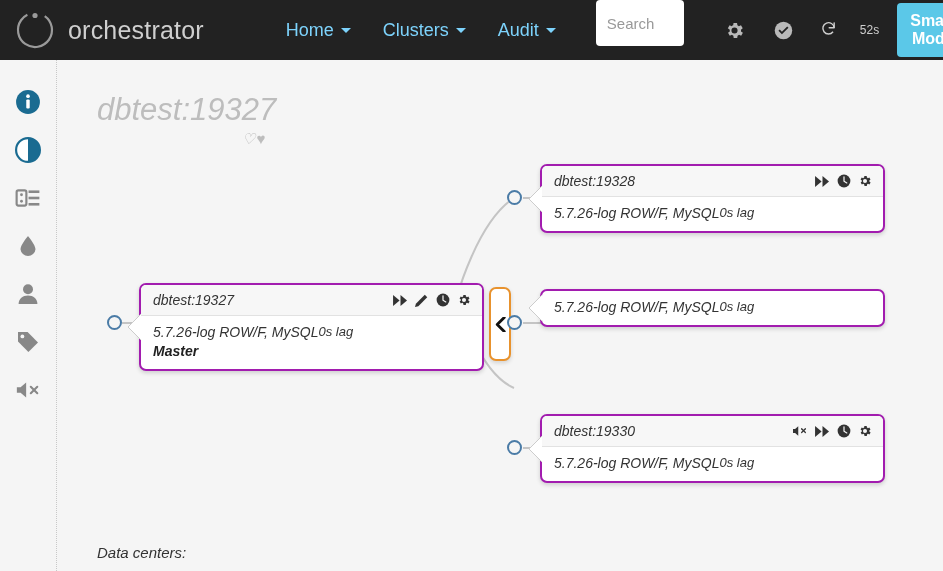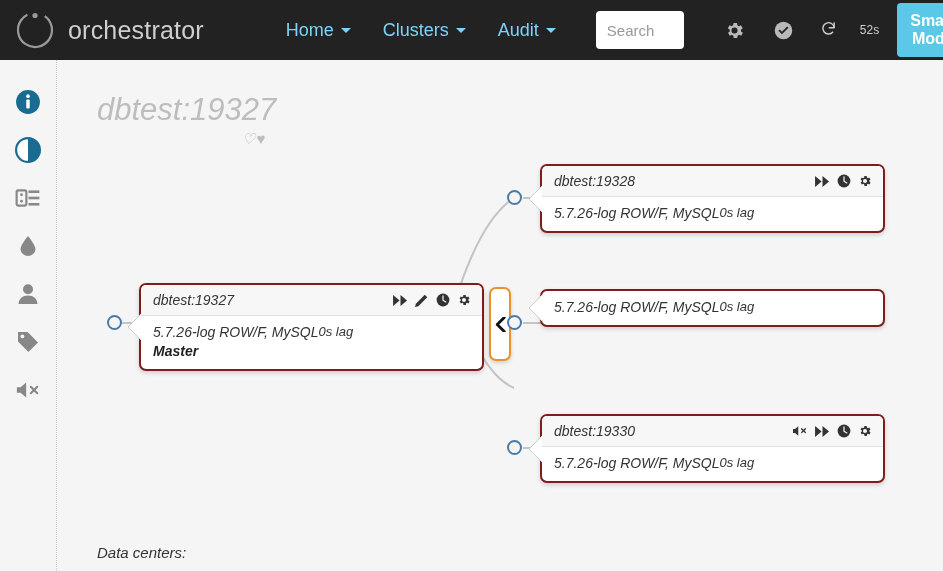--- a/index.html
+++ b/index.html
@@ -8,21 +8,21 @@
     font-family: "Liberation Sans", sans-serif;
     background: #f5f5f5;
     overflow: hidden;
   }
 
   
   .navbar {
     position: absolute; top: 0; left: 0;
     width: 943px; height: 60px;
     background: #222222;
-    display: flex; align-items: center;
+    display: flex; 
   }
   .brand {
     display: flex; align-items: center;
     margin-left: 14px; gap: 12px;
   }
   .brand-logo { width: 42px; height: 42px; }
   .brand-text {
     color: #cfcfcf; font-size: 25px; font-weight: 400;
     letter-spacing: .2px;
   }
@@ -34,21 +34,21 @@
   }
   .caret {
     width: 0; height: 0;
     border-left: 5px solid transparent;
     border-right: 5px solid transparent;
     border-top: 5px solid currentColor;
     display: inline-block;
   }
   .search-box {
     margin-left: 24px;
-    width: 88px; height: 38px;
+    width: 88px; height: 46px;
     background: #fff; border: none; border-radius: 4px;
     font-size: 15px; color: #0f172a; padding: 0 11px;
     font-family: "Liberation Sans", sans-serif;
   }
   .search-box::placeholder { color: #999; }
   .nav-icons { display: flex; align-items: center; gap: 0; margin-left: 26px; }
   .nav-icon-btn {
     color: #b9b9b9; display: flex; align-items: center;
     padding: 0 14px; cursor: pointer;
   }
@@ -93,21 +93,21 @@
   }
   .heart { cursor: pointer; }
 
   
   .topology { position: absolute; left: 0; top: 0; width: 886px; height: 460px; }
   .edges { position: absolute; left: 0; top: 0; }
 
   .node {
     position: absolute;
     background: #ffffff;
-    border: 2px solid #7f1d1d;
+    border: 2px solid #a21caf;
     border-radius: 7px;
     box-shadow: 0 2px 4px rgba(0,0,0,0.16);
   }
   .node-head {
     display: flex; align-items: center;
     justify-content: space-between;
     background: #f7f7f7;
     border-bottom: 1px solid #e2e2e2;
     border-radius: 5px 5px 0 0;
     padding: 7px 11px 7px 12px;

